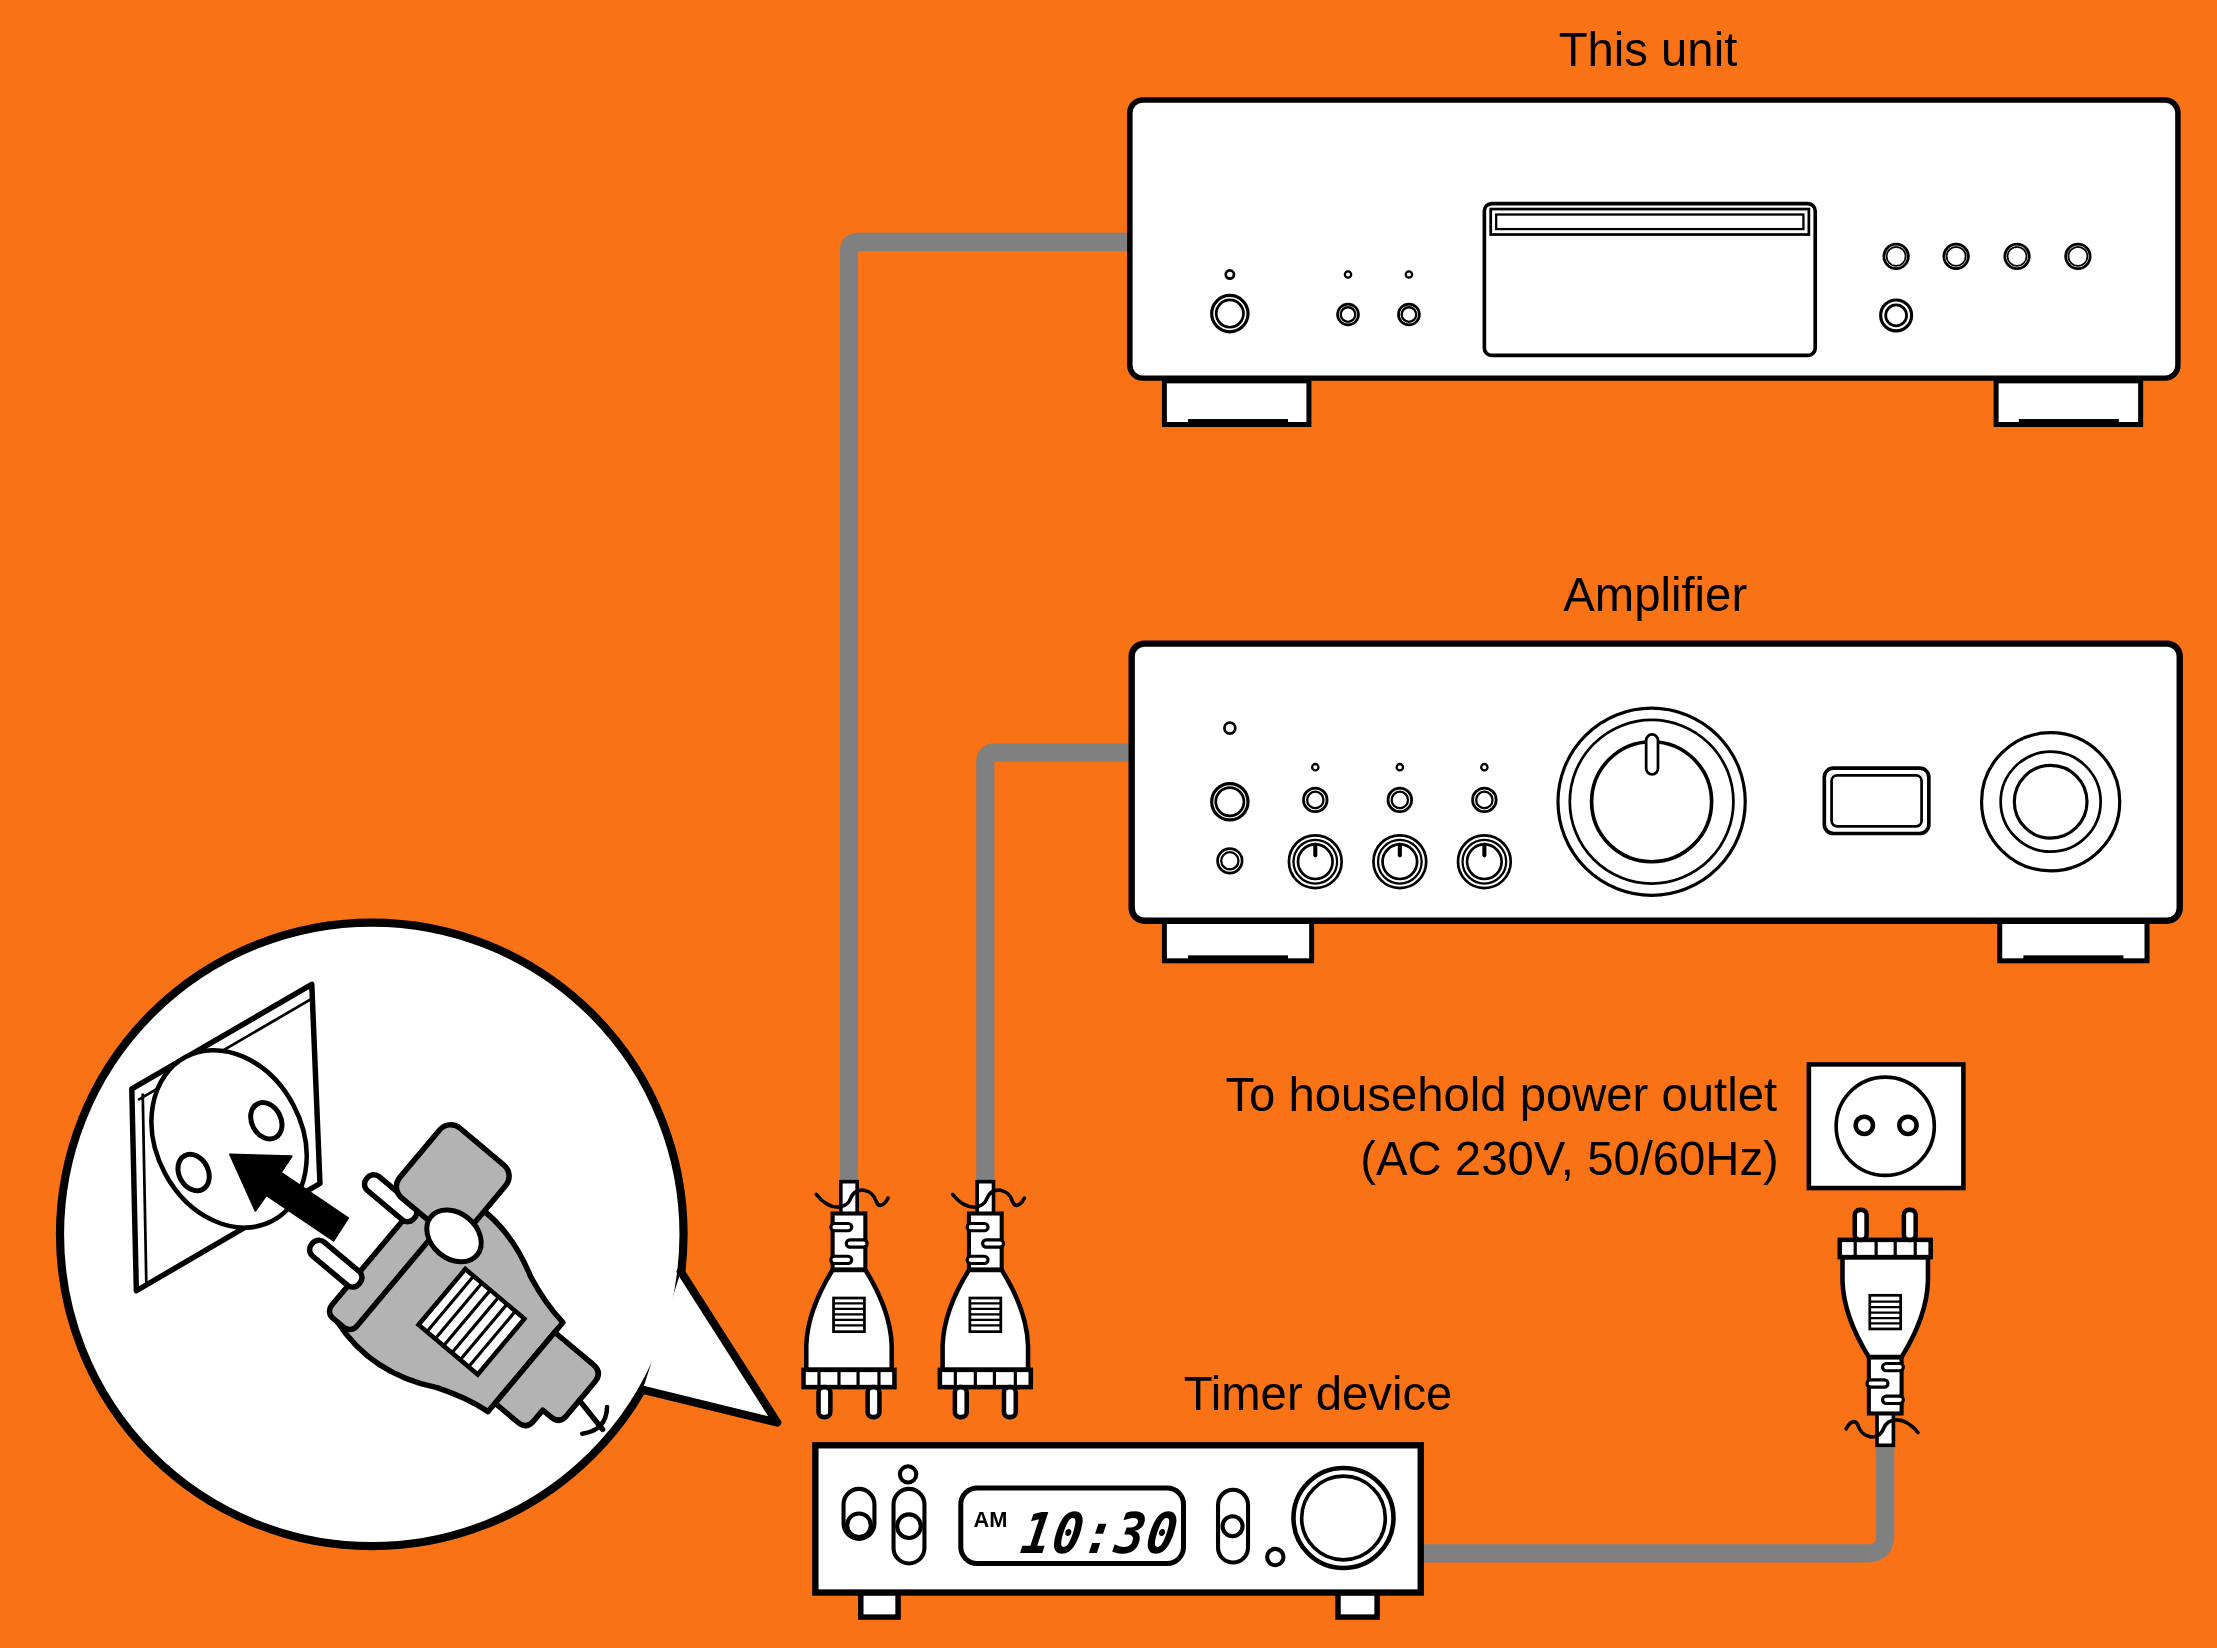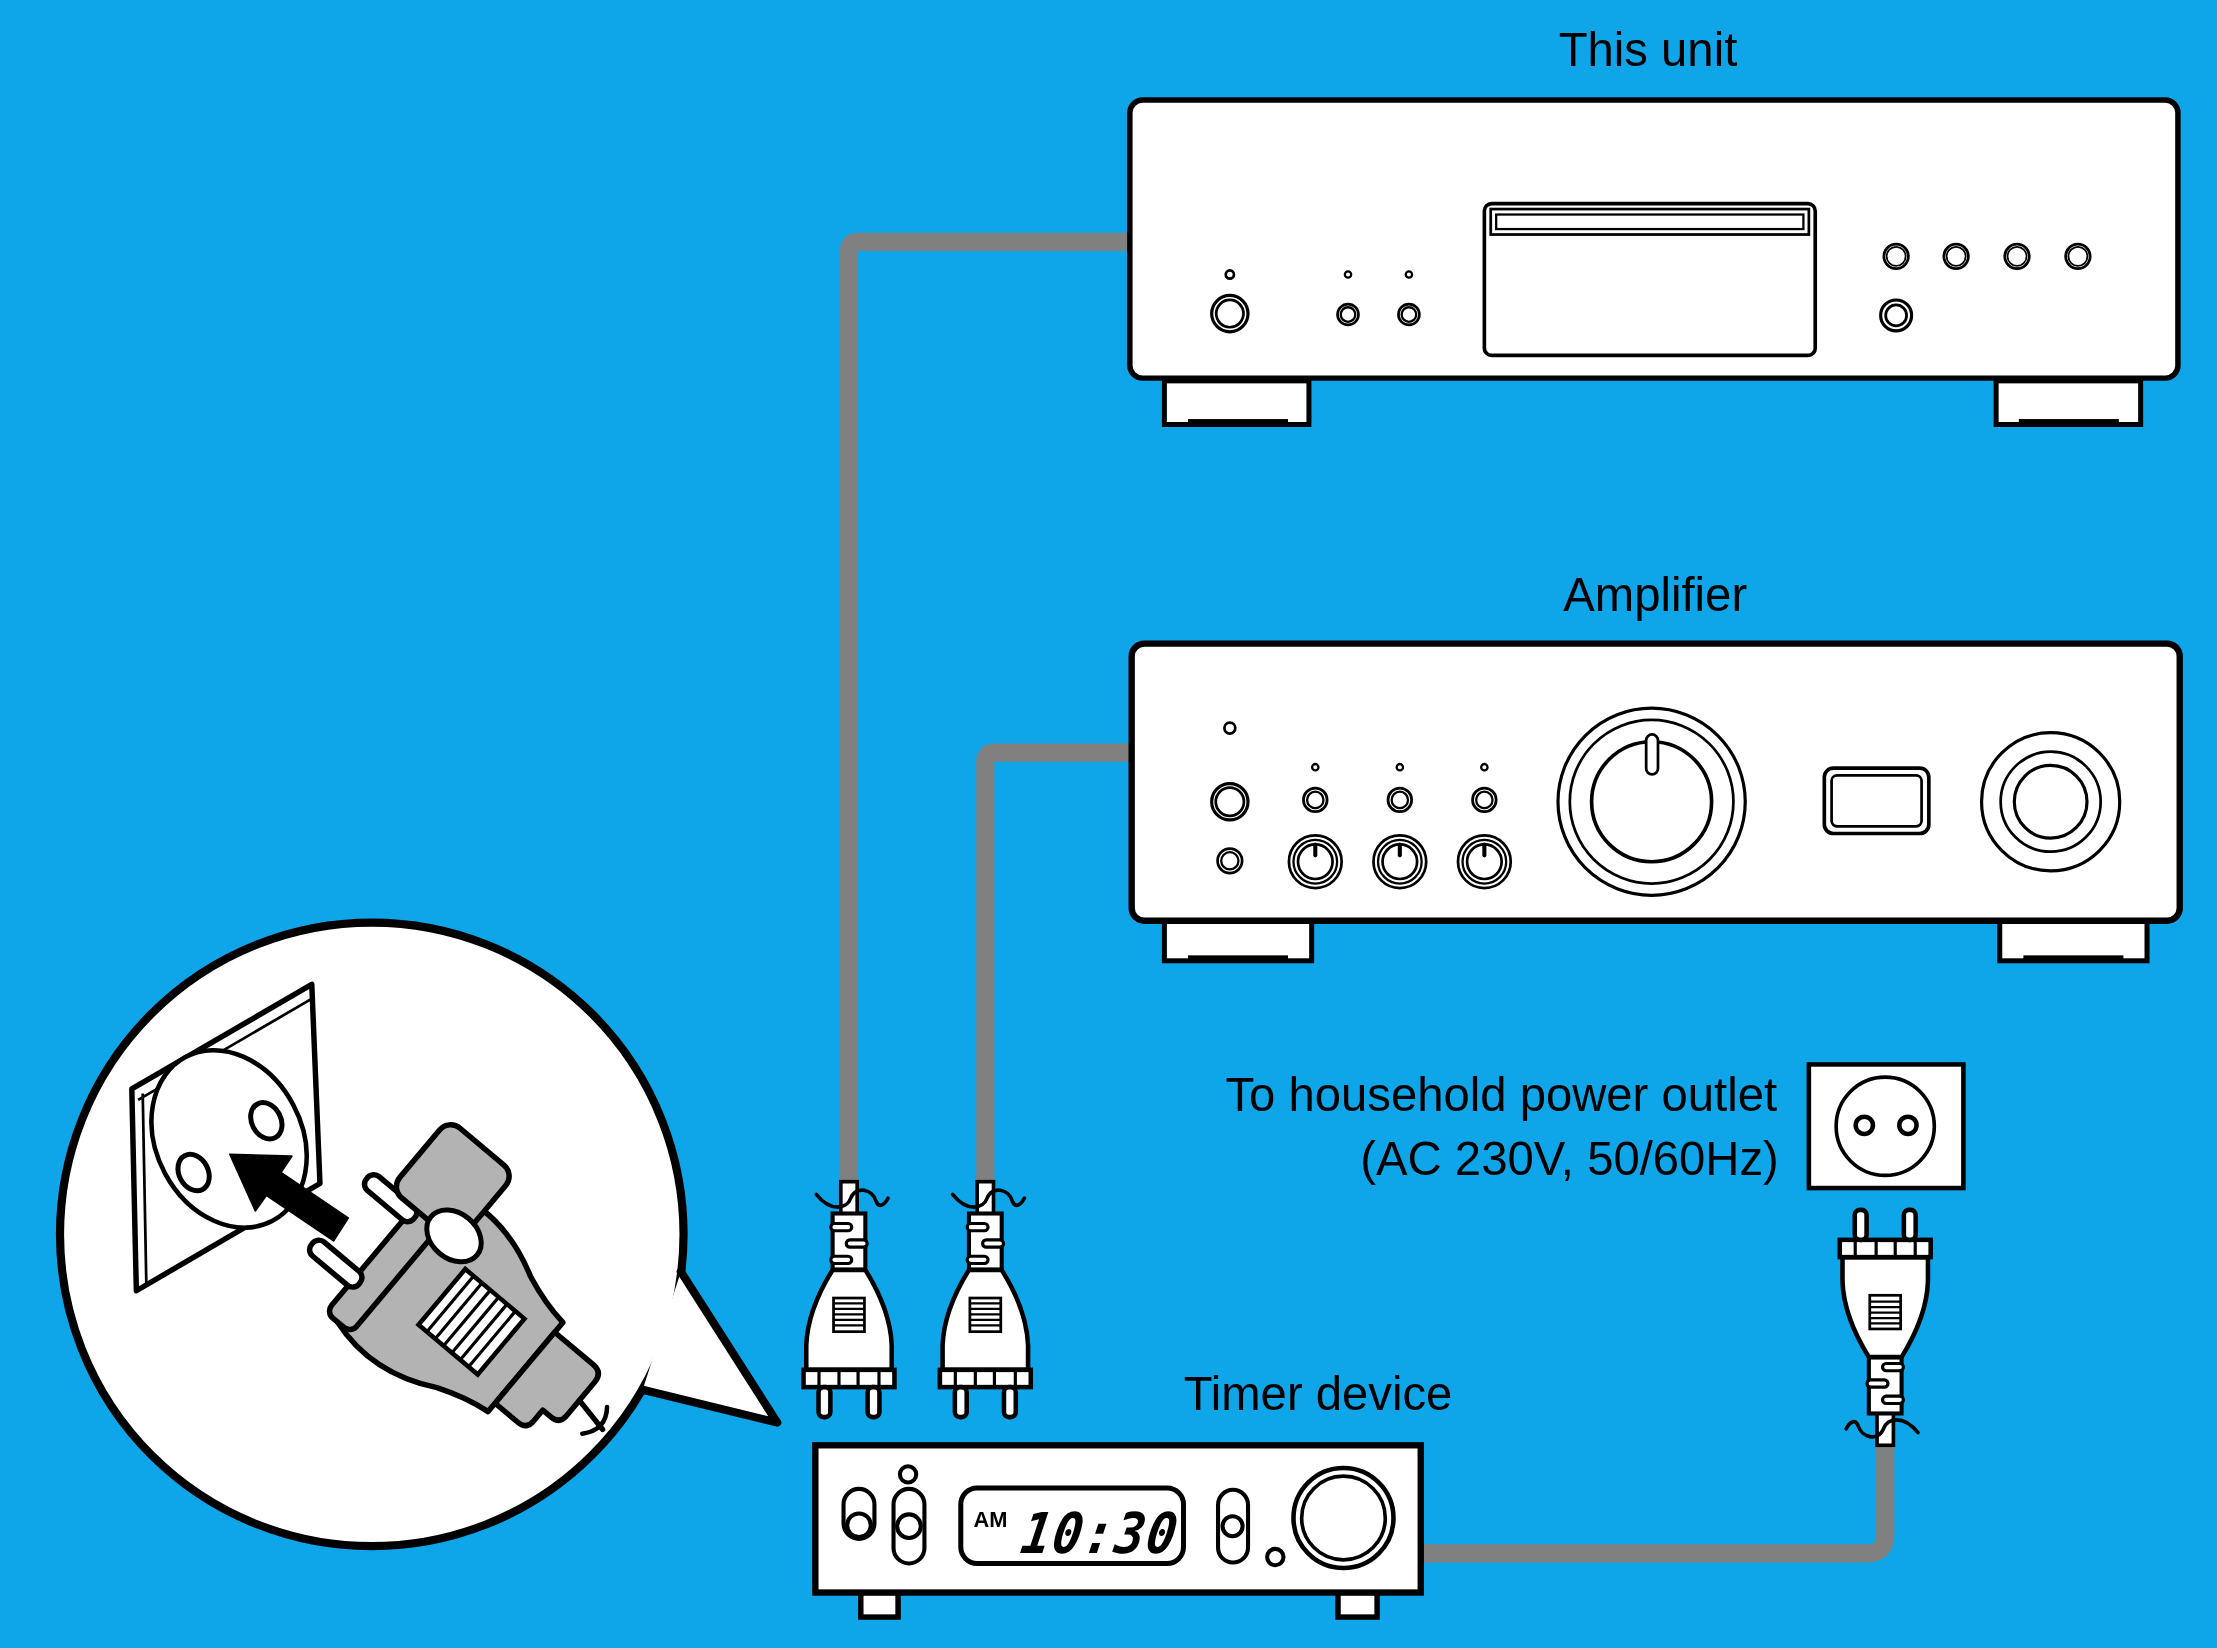--- a/index.html
+++ b/index.html
@@ -1,16 +1,16 @@
 <!DOCTYPE html>
 <html style="font-size:14.5px"><head>
 <meta charset="utf-8">
 <style>
   html,body{margin:0;padding:0;background:#fff;}
-  .stage{position:relative;width:2217px;height:1648px;background:#0ea5e9;overflow:hidden;}
+  .stage{position:relative;width:2217px;height:1648px;background:#f97316;overflow:hidden;}
   svg{display:block;}
   text{font-family:"Liberation Sans","DejaVu Sans",sans-serif;fill:#000;}
   .lbl{font-size:52px;}
   .lcd-am{font-family:"Liberation Sans",sans-serif;font-weight:bold;font-size:24px;}
   .lcd-time{font-family:"DejaVu Sans Mono","Liberation Mono",monospace;font-style:italic;font-weight:bold;font-size:62px;letter-spacing:2px;}
 </style>
 </head>
 <body>
 
 <div class="stage">

